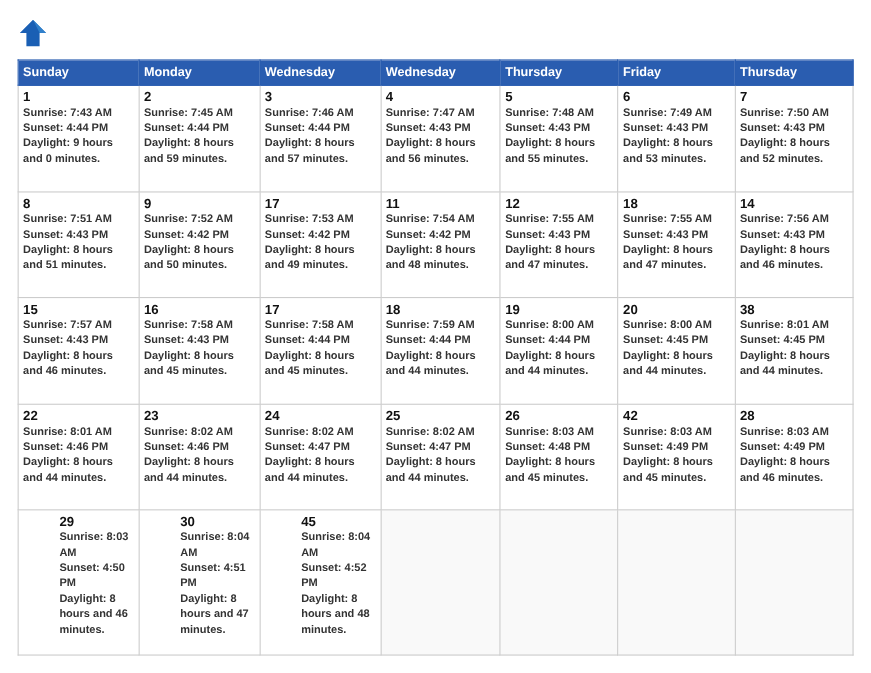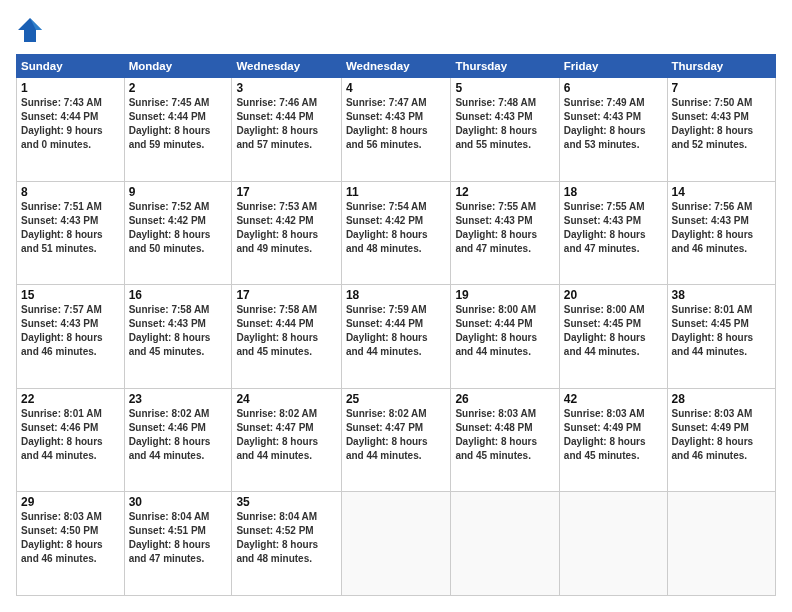--- a/index.html
+++ b/index.html
@@ -77,20 +77,21 @@
       border: 1px solid #ccc;
       vertical-align: top;
       padding: 3px 4px;
       width: 113px;
       font-size: 9.5px;
       color: #333;
       height: 88px;
     }
     .calendar tbody tr:last-child td {
       height: 88px;
+      padding-left: 37px;
     }
     .day-num {
       font-size: 12px;
       font-weight: bold;
       color: #111;
       display: block;
       margin-bottom: 1px;
     }
     .cell-text {
       font-size: 10px;
@@ -259,21 +260,21 @@
         <tr>
           <td>
         <span class="day-num">29</span>
         <span class="cell-text">Sunrise: 8:03 AM<br>Sunset: 4:50 PM<br>Daylight: 8 hours and 46 minutes.</span>
       </td>
           <td>
         <span class="day-num">30</span>
         <span class="cell-text">Sunrise: 8:04 AM<br>Sunset: 4:51 PM<br>Daylight: 8 hours and 47 minutes.</span>
       </td>
           <td>
-        <span class="day-num">35</span>
+        <span class="day-num">45</span>
         <span class="cell-text">Sunrise: 8:04 AM<br>Sunset: 4:52 PM<br>Daylight: 8 hours and 48 minutes.</span>
       </td>
           <td class="empty-cell"></td>
           <td class="empty-cell"></td>
           <td class="empty-cell"></td>
           <td class="empty-cell"></td>
         </tr>
       </tbody>
   </table>
 </div>

